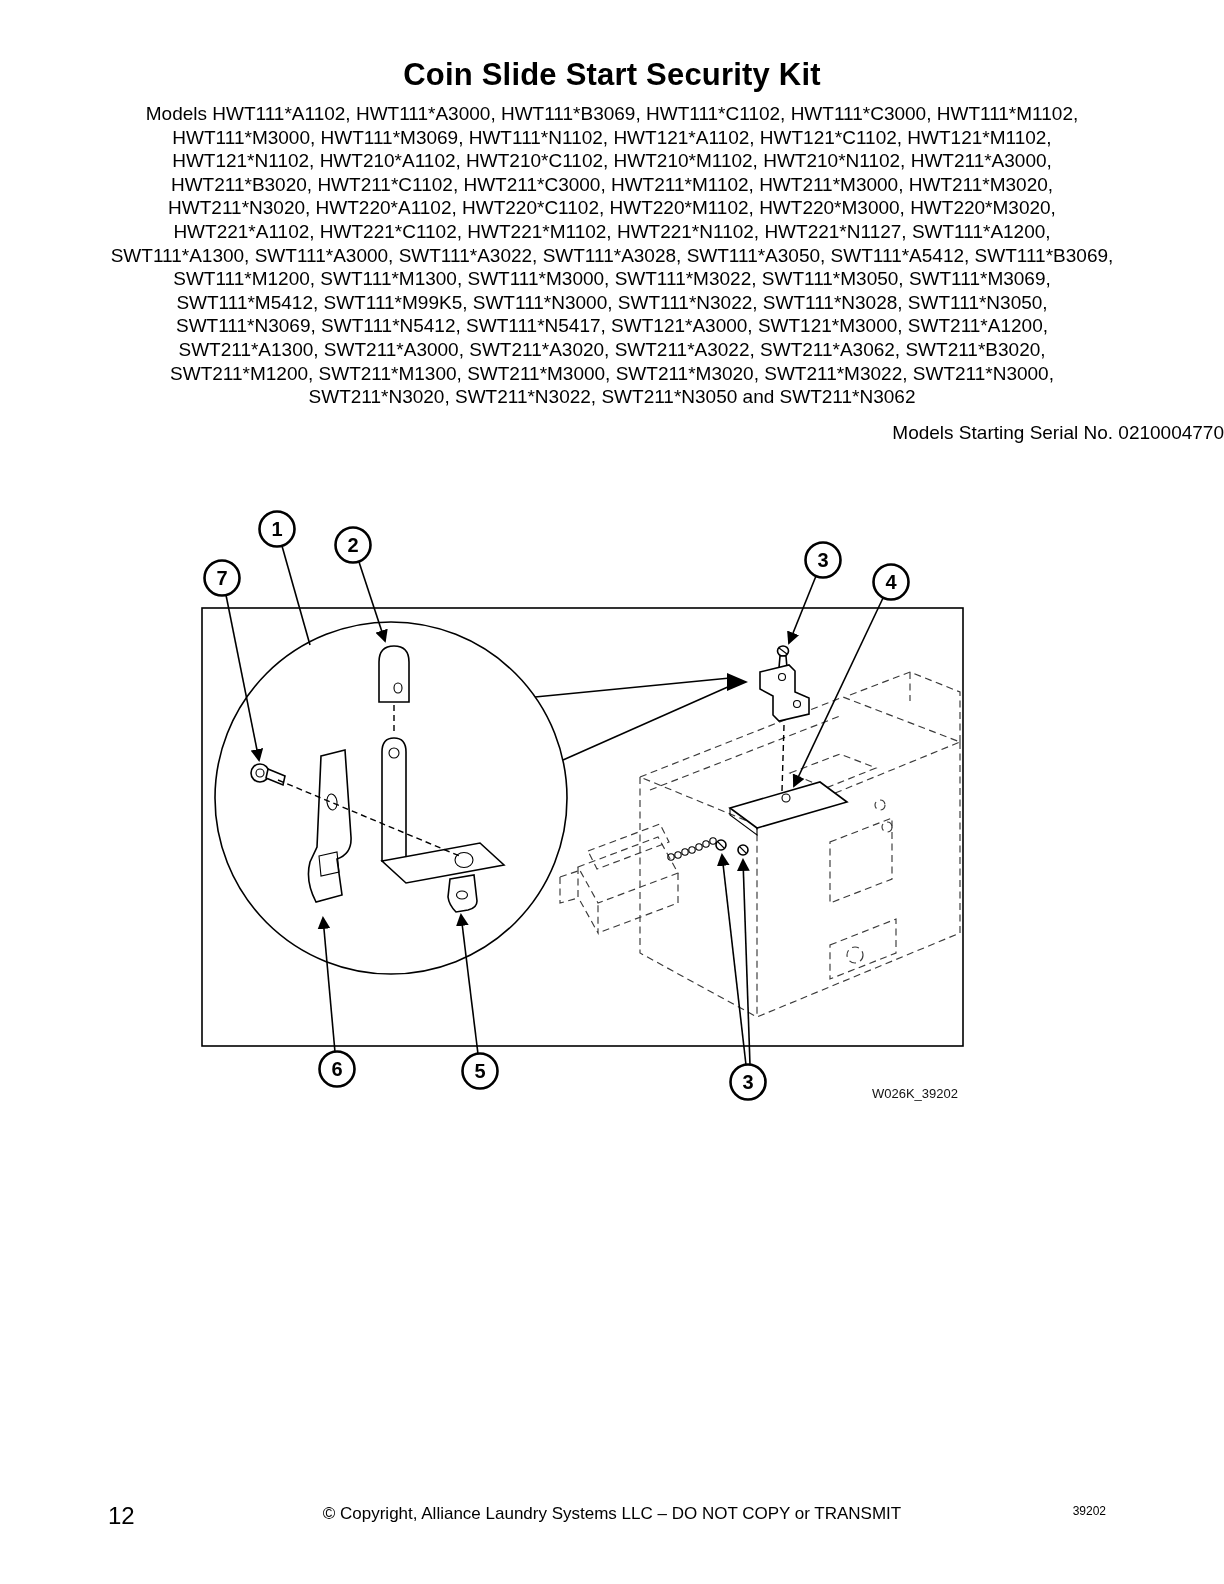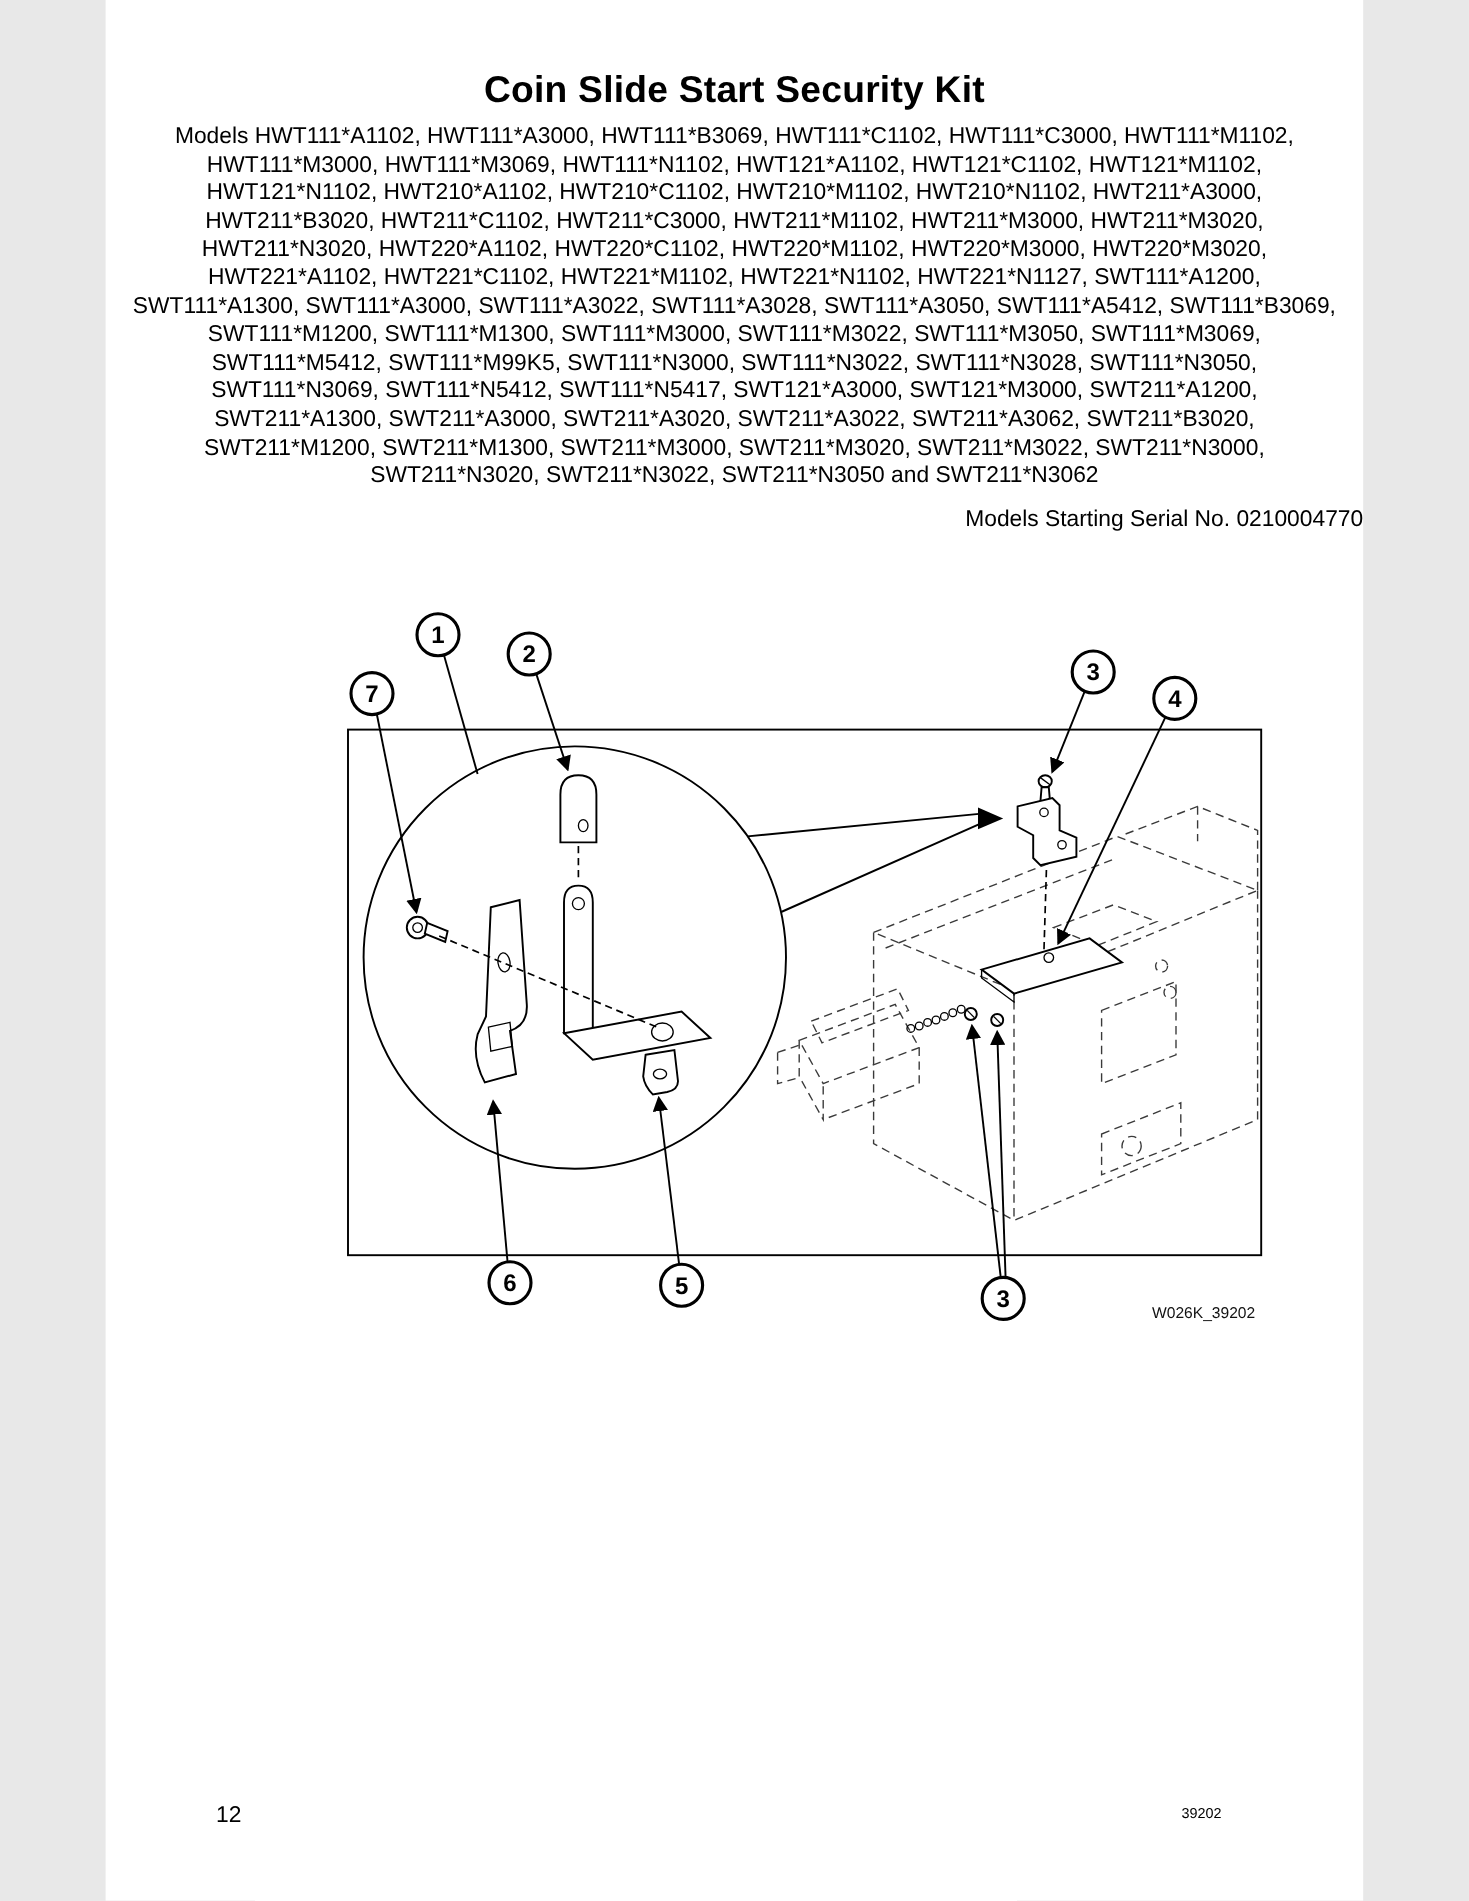--- a/index.html
+++ b/index.html
@@ -1,17 +1,17 @@
 <!DOCTYPE html>
 <html><head>
 <meta charset="utf-8">
 <style>
   html,body { margin:0; padding:0; background:#e8e8e8; }
   .page {
-    position:relative; width:1048px; height:1584px; margin:0 auto;
+    position:relative; width:1224px; height:1584px; margin:0 auto;
     background:#ffffff; color:#000;
     font-family:"Liberation Sans", sans-serif; overflow:hidden;
   }
   .title {
     margin:0; padding-top:57px; text-align:center;
     font-size:31px; font-weight:bold; letter-spacing:0.2px;
   }
   .models {
     width:1014px; margin:9px auto 12px; text-align:center;
     font-size:19px; line-height:23.6px;
@@ -29,21 +29,21 @@
   .co   { stroke:#000; stroke-width:2.6; fill:#ffffff; }
   .conum{
     font-family:"Liberation Sans", sans-serif; font-weight:bold;
     font-size:20px; text-anchor:middle; fill:#000;
   }
   .figcode {
     font-family:"Liberation Sans", sans-serif; font-size:13px;
     text-anchor:end; fill:#111;
   }
   .footer { position:absolute; left:0; right:0; top:1502px; height:26px; font-size:17px; }
-  .footer .pageno { position:absolute; left:92px; top:0; font-size:19px; }
+  .footer .pageno { position:absolute; left:108px; top:0; font-size:24px; }
   .footer .copy   { position:absolute; left:0; right:0; top:2px; text-align:center; font-size:17px; }
   .footer .docno  { position:absolute; right:118px; top:2px; font-size:12px; }
 </style>
 </head>
 <body>
 
 <div class="page">
 
   <h1 class="title">Coin Slide Start Security Kit</h1>
 
@@ -194,16 +194,17 @@
         <circle class="co" cx="558" cy="577" r="17.5"></circle>
         <text class="conum" x="558" y="584">3</text>
       </g>
 
       <text class="figcode" x="768" y="593">W026K_39202</text>
     </svg>
   </div>
 
   <div class="footer">
     <span class="pageno">12</span>
+    <span class="copy">© Copyright, Alliance Laundry Systems LLC – DO NOT COPY or TRANSMIT</span>
     <span class="docno">39202</span>
   </div>
 
 </div>
 
 </body></html>

